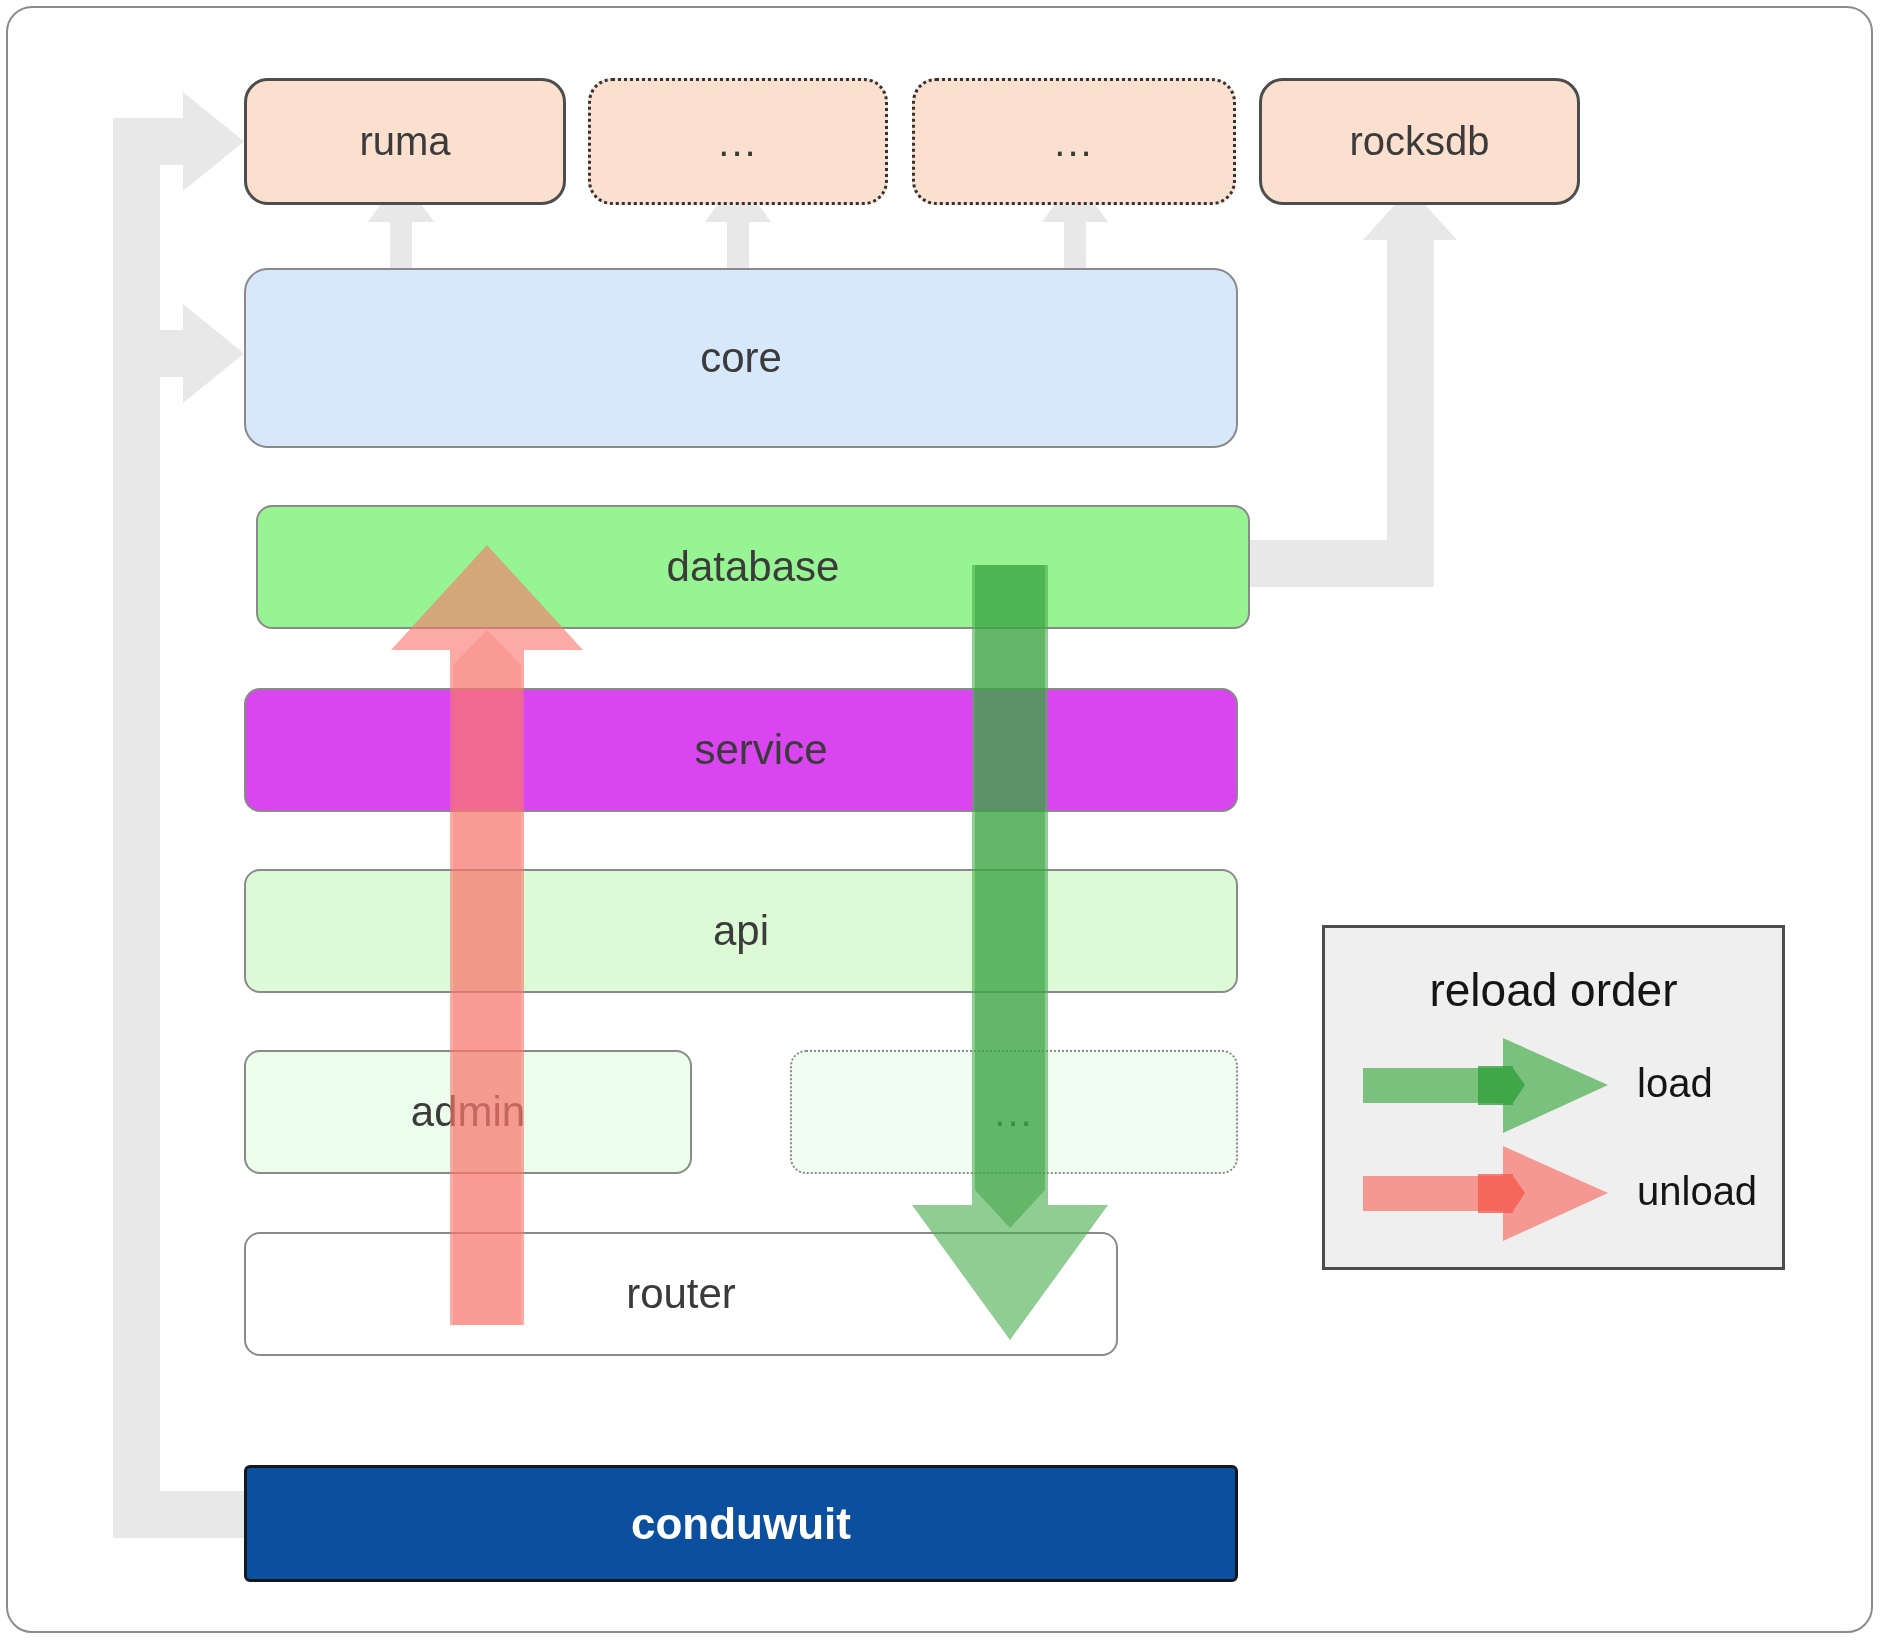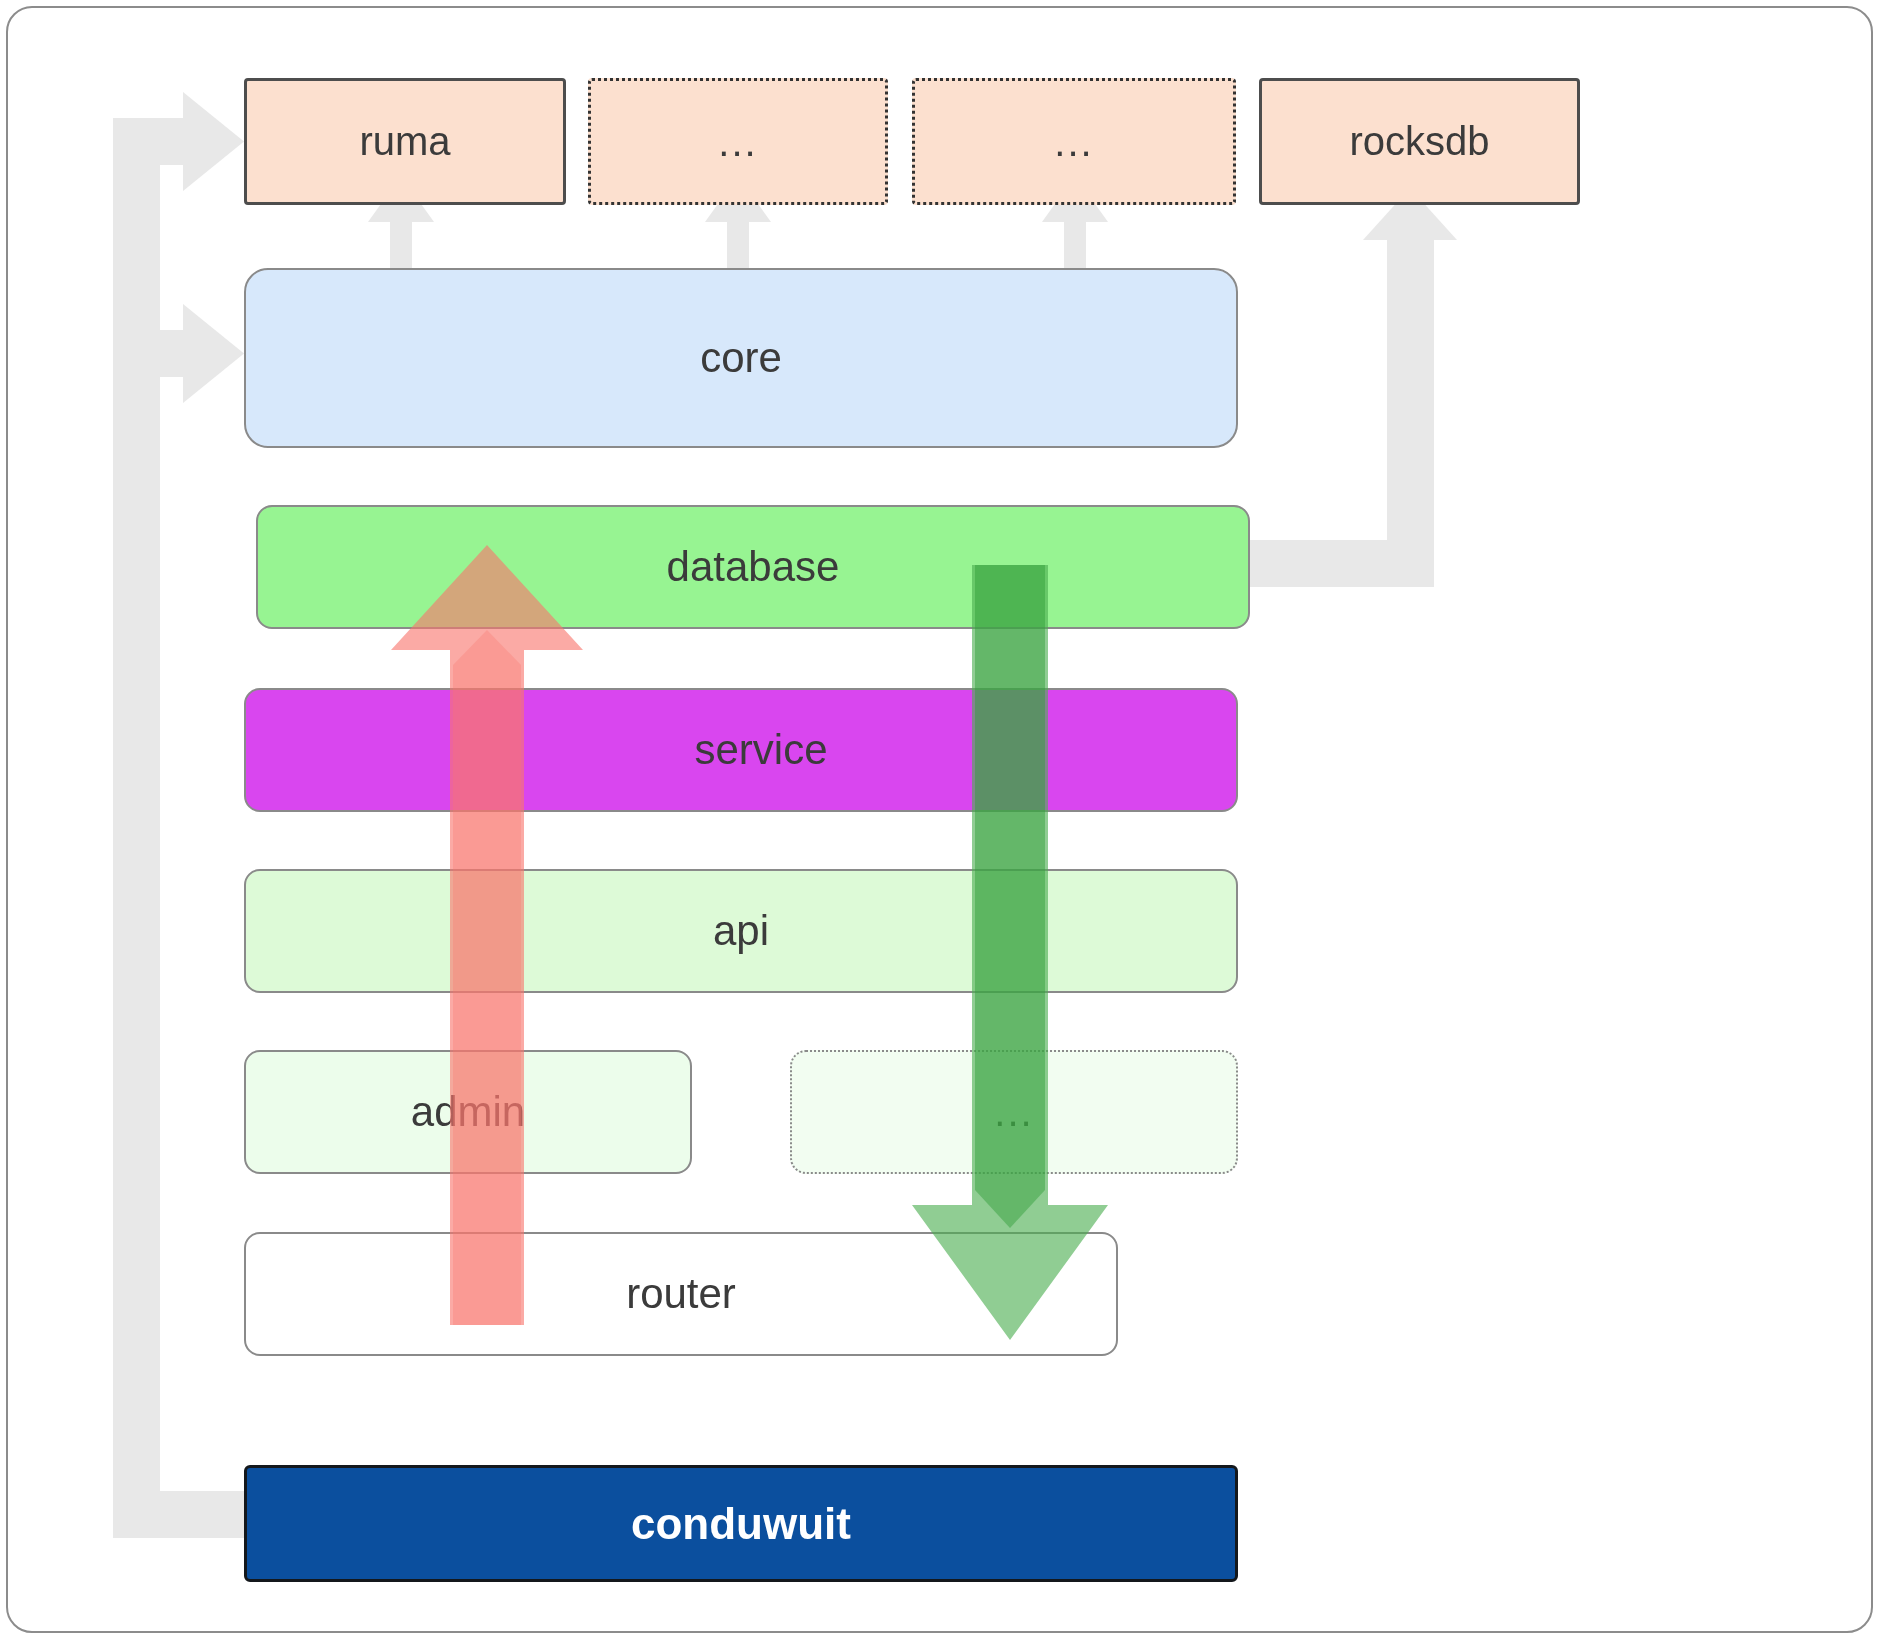--- a/index.html
+++ b/index.html
@@ -35,21 +35,21 @@
     justify-content: center;
     border-radius: 14px;
     color: #3b3b3b;
     font-size: 38px;
     font-family: "Liberation Sans", sans-serif;
     z-index: 5;
   }
   .node.dep {
     background: #fce0cf;
     border: 3px solid #4d4d4d;
-    border-radius: 4px;
+    border-radius: 24px;
     font-size: 40px;
   }
   .node.dep.dotted {
     border: 3px dotted #333333;
   }
   .node.core {
     background: #d7e8fb;
     border: 2px solid #8a8a8a;
     border-radius: 24px;
     font-size: 42px;
@@ -196,13 +196,28 @@
       <path d="M450,1325 L450,650 L391,650 L487,545 L583,650 L524,650 L524,1325 Z" fill="#f8766d" fill-opacity="0.62"></path>
       <path d="M453,1325 L453,665 L453,665 L487,630 L521,665 L521,1325 Z" fill="#f8766d" fill-opacity="0.30"></path>
     </g>
 
     <g>
       <path d="M972,565 L972,1205 L912,1205 L1010,1340 L1108,1205 L1048,1205 L1048,565 Z" fill="#4caf50" fill-opacity="0.62"></path>
       <path d="M975,565 L975,1190 L1010,1228 L1045,1190 L1045,565 Z" fill="#2e9e38" fill-opacity="0.45"></path>
     </g>
   </svg>
 
+  <div id="legend">
+    <div class="title">reload order</div>
+
+    <svg class="lg-arrow" style="left:38px; top:110px;" width="245" height="95" viewBox="0 0 245 95" xmlns="http://www.w3.org/2000/svg">
+      <path d="M0,30 L140,30 L140,0 L245,47 L140,95 L140,65 L0,65 Z" fill="#4caf50" fill-opacity="0.72"></path>
+      <path d="M115,28 L150,28 L150,30 L162,47 L150,65 L150,67 L115,67 Z" fill="#2e9e38" fill-opacity="0.75"></path>
+    </svg>
+    <div class="row-label" style="left:312px; top:133px;">load</div>
+
+    <svg class="lg-arrow" style="left:38px; top:218px;" width="245" height="95" viewBox="0 0 245 95" xmlns="http://www.w3.org/2000/svg">
+      <path d="M0,30 L140,30 L140,0 L245,47 L140,95 L140,65 L0,65 Z" fill="#f8766d" fill-opacity="0.72"></path>
+      <path d="M115,28 L150,28 L150,30 L162,47 L150,65 L150,67 L115,67 Z" fill="#f4554b" fill-opacity="0.75"></path>
+    </svg>
+    <div class="row-label" style="left:312px; top:241px;">unload</div>
+  </div>
 </div>
 
 </body></html>

